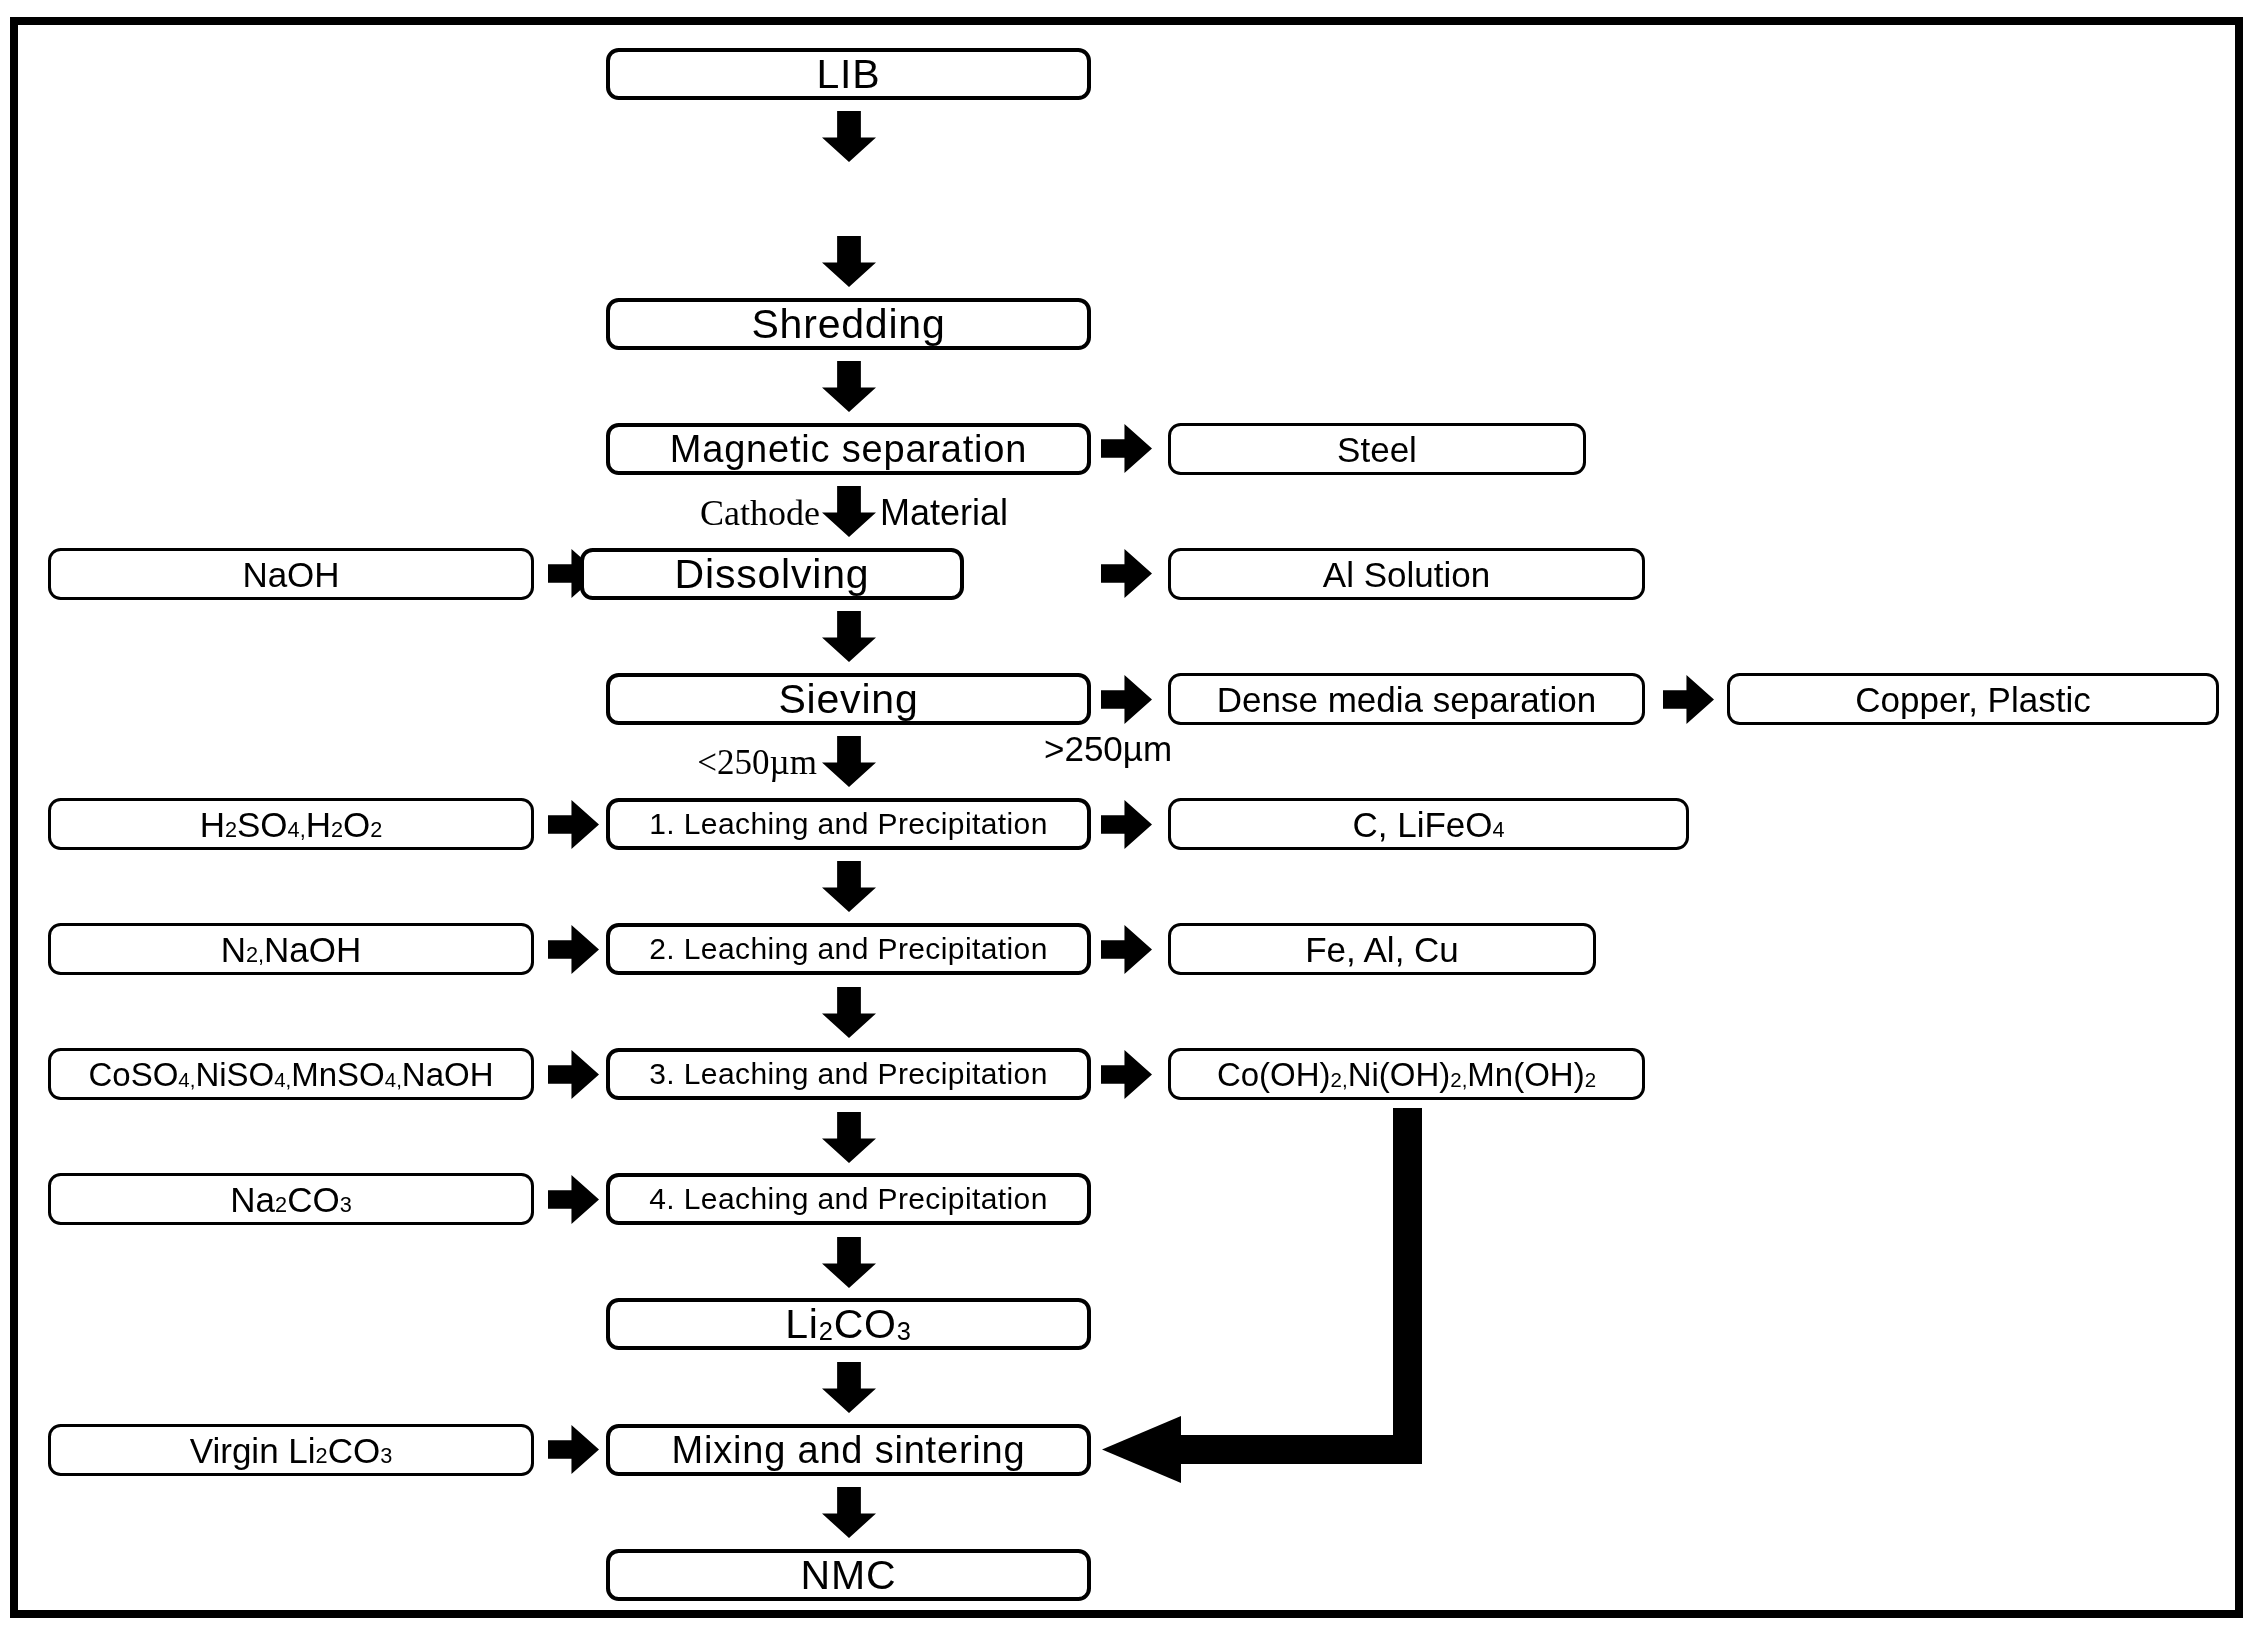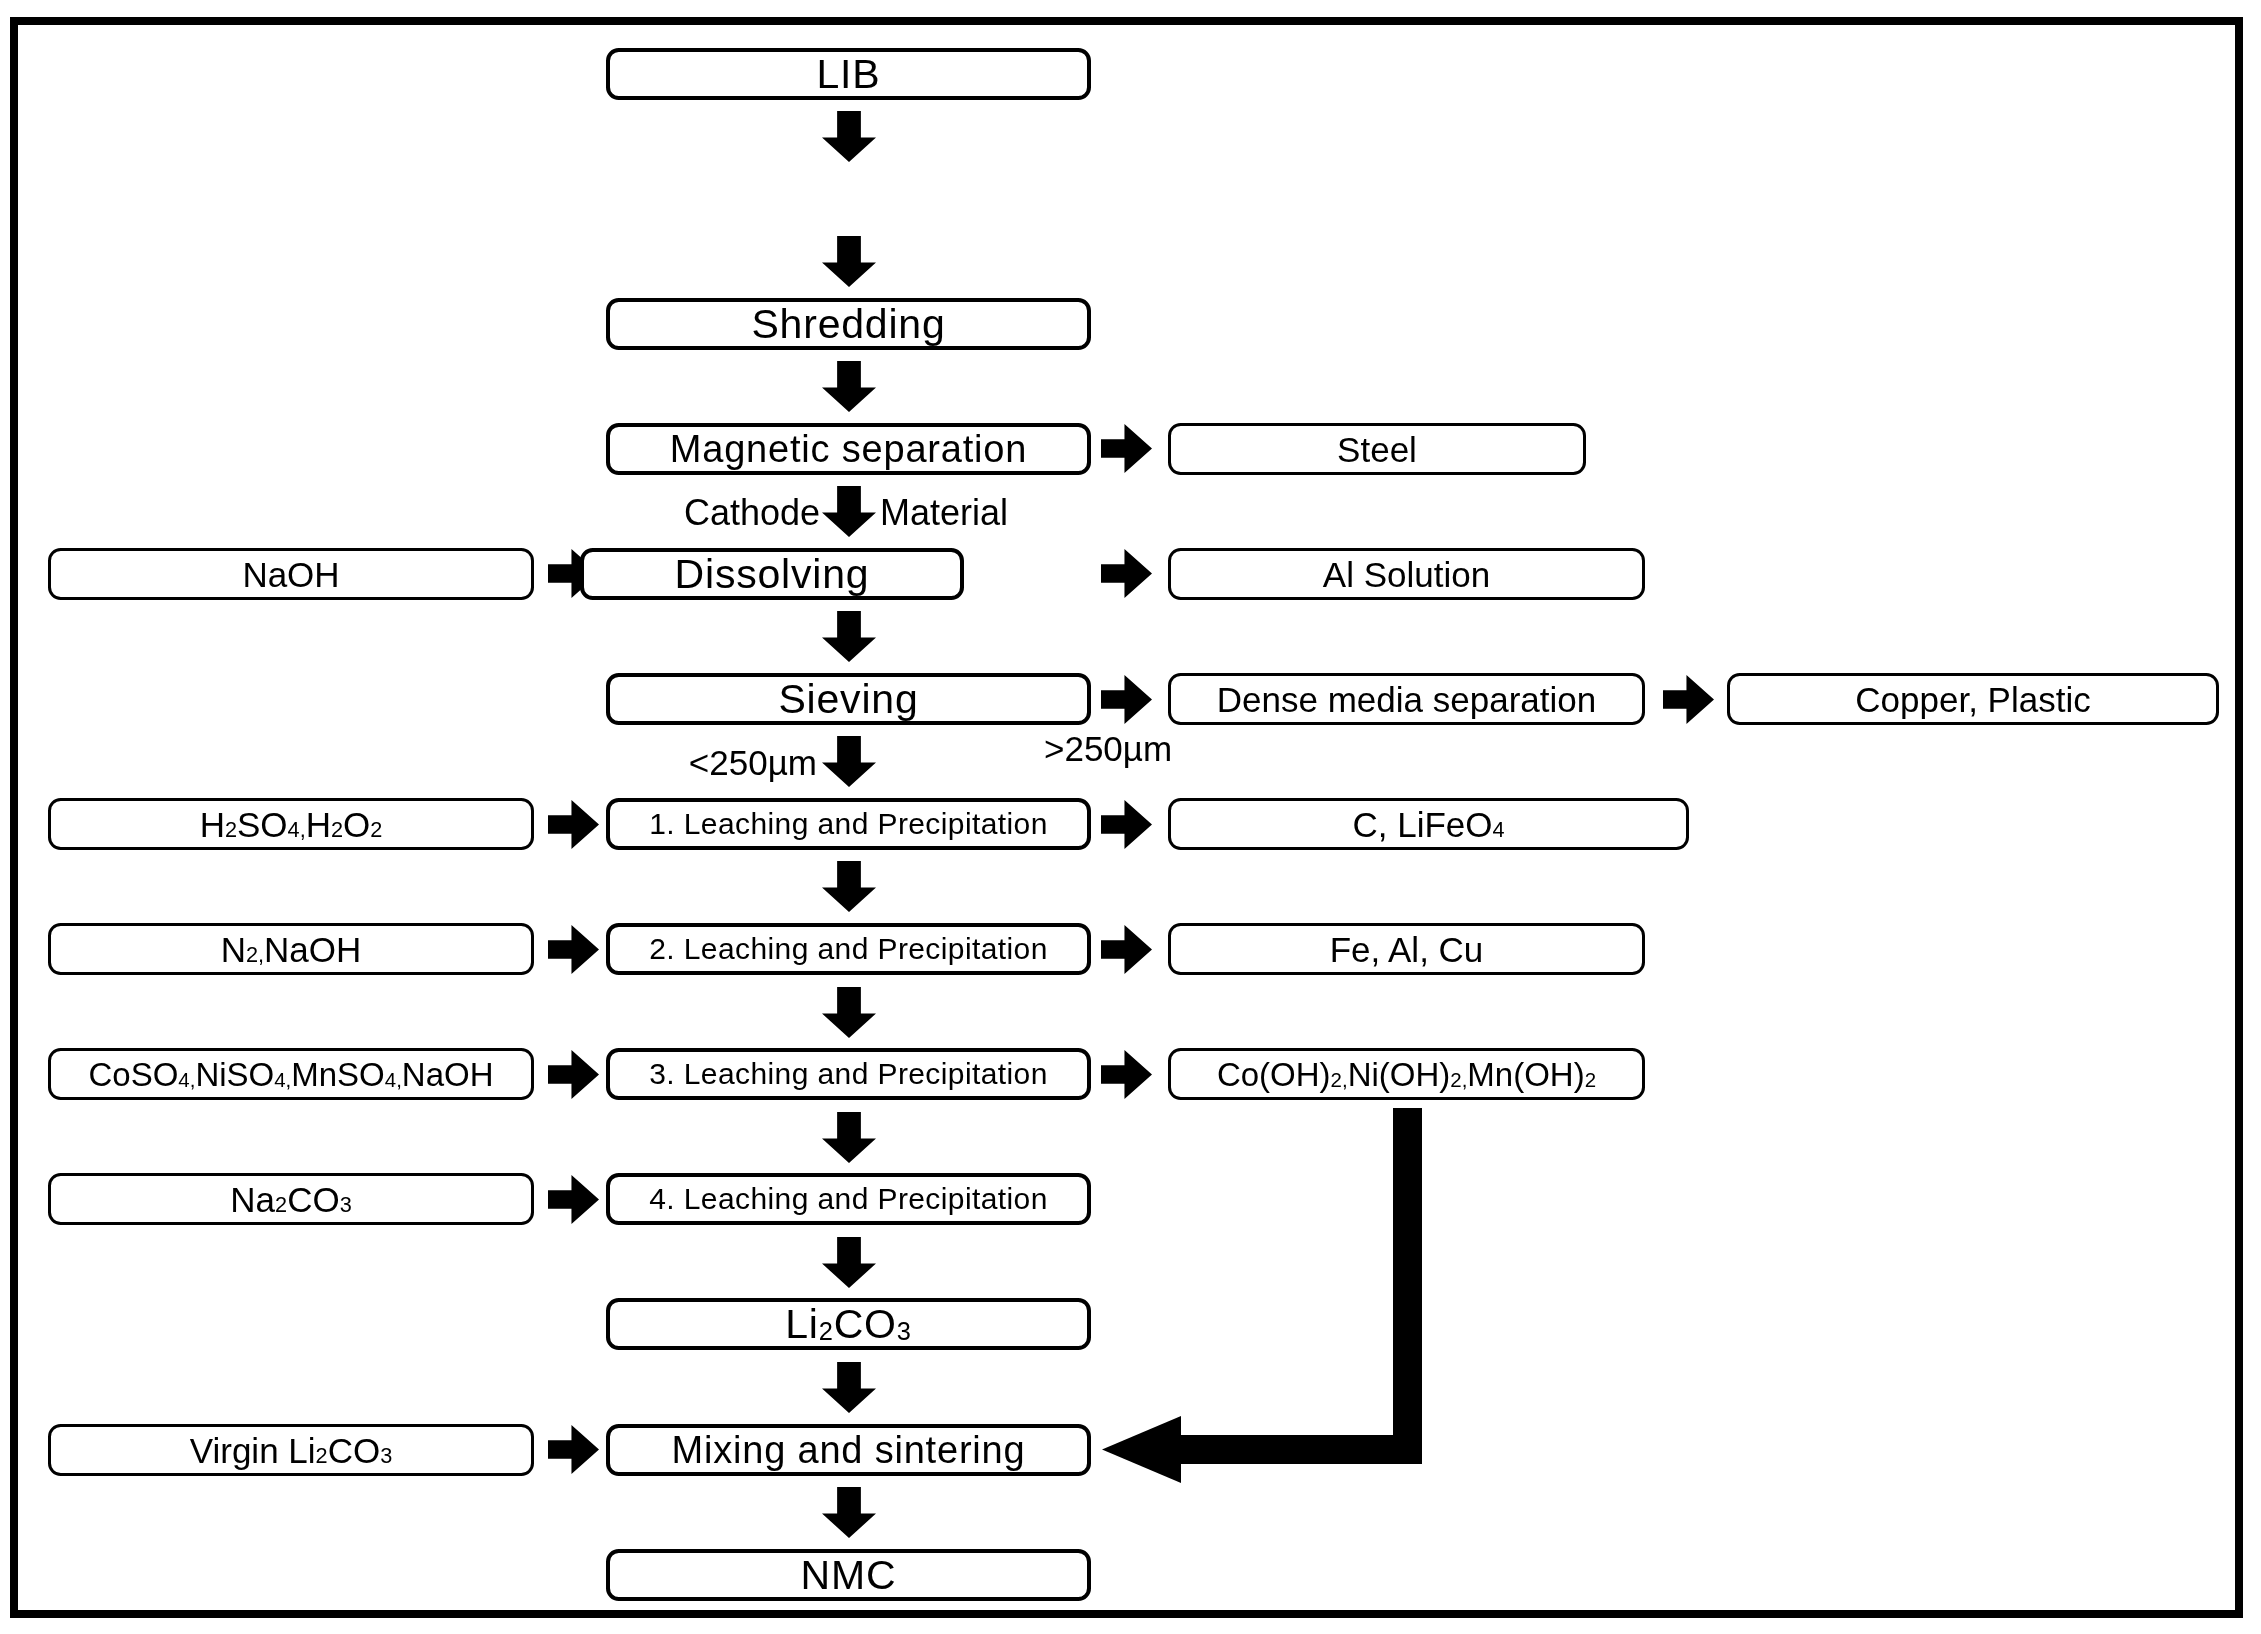--- a/index.html
+++ b/index.html
@@ -31,21 +31,21 @@
     position:absolute;width:51px;height:49px;background:var(--ink);z-index:1;
     clip-path:polygon(0 31%,46% 31%,46% 0,100% 50%,46% 100%,46% 69%,0 69%);
   }
   .fb{position:absolute;background:var(--ink);z-index:1;}
   .fb-head{
     position:absolute;width:79px;height:67px;background:var(--ink);z-index:1;
     clip-path:polygon(100% 0,100% 100%,0 50%);
   }
   .lbl{position:absolute;font-size:36px;line-height:44px;white-space:nowrap;z-index:3;}
   .lbl.small{font-size:35px;}
-  .r{text-align:right;}
+  .r{text-align:right;font-family:Liberation Serif, serif;}
 </style>
 </head>
 <body>
 
 <div class="canvas">
   <div class="frame"></div>
 
   <div class="box main" style="left:606px;top:48px;width:485px">LIB</div>
   <div class="box main" style="left:606px;top:298px;width:485px">Shredding</div>
   <div class="box main" style="left:606px;top:423px;width:485px;font-size:38px">Magnetic separation</div>
@@ -63,21 +63,21 @@
   <div class="box side" style="left:48px;top:798px;width:486px">H<sub>2</sub>SO<sub>4,</sub> H<sub>2</sub>O<sub>2</sub></div>
   <div class="box side" style="left:48px;top:923px;width:486px">N<sub>2,</sub> NaOH</div>
   <div class="box side long" style="left:48px;top:1048px;width:486px">CoSO<sub>4,</sub> NiSO<sub>4,</sub> MnSO<sub>4,</sub> NaOH</div>
   <div class="box side" style="left:48px;top:1173px;width:486px">Na<sub>2</sub>CO<sub>3</sub></div>
   <div class="box side" style="left:48px;top:1424px;width:486px">Virgin Li<sub>2</sub>CO<sub>3</sub></div>
 
   <div class="box side" style="left:1168px;top:423px;width:418px">Steel</div>
   <div class="box side" style="left:1168px;top:548px;width:477px">Al Solution</div>
   <div class="box side" style="left:1168px;top:673px;width:477px">Dense media separation</div>
   <div class="box side" style="left:1168px;top:798px;width:521px">C, LiFeO<sub>4</sub></div>
-  <div class="box side" style="left:1168px;top:923px;width:477px">Fe, Al, Cu</div>
+  <div class="box side" style="left:1168px;top:923px;width:428px">Fe, Al, Cu</div>
   <div class="box side long" style="left:1168px;top:1048px;width:477px">Co(OH)<sub>2,</sub> Ni(OH)<sub>2,</sub> Mn(OH)<sub>2</sub></div>
 
   <div class="box side" style="left:1727px;top:673px;width:492px">Copper, Plastic</div>
 
   <div class="varrow" style="left:822px;top:111px"></div>
   <div class="varrow" style="left:822px;top:236px"></div>
   <div class="varrow" style="left:822px;top:361px"></div>
   <div class="varrow" style="left:822px;top:486px"></div>
   <div class="varrow" style="left:822px;top:611px"></div>
   <div class="varrow" style="left:822px;top:736px"></div>

